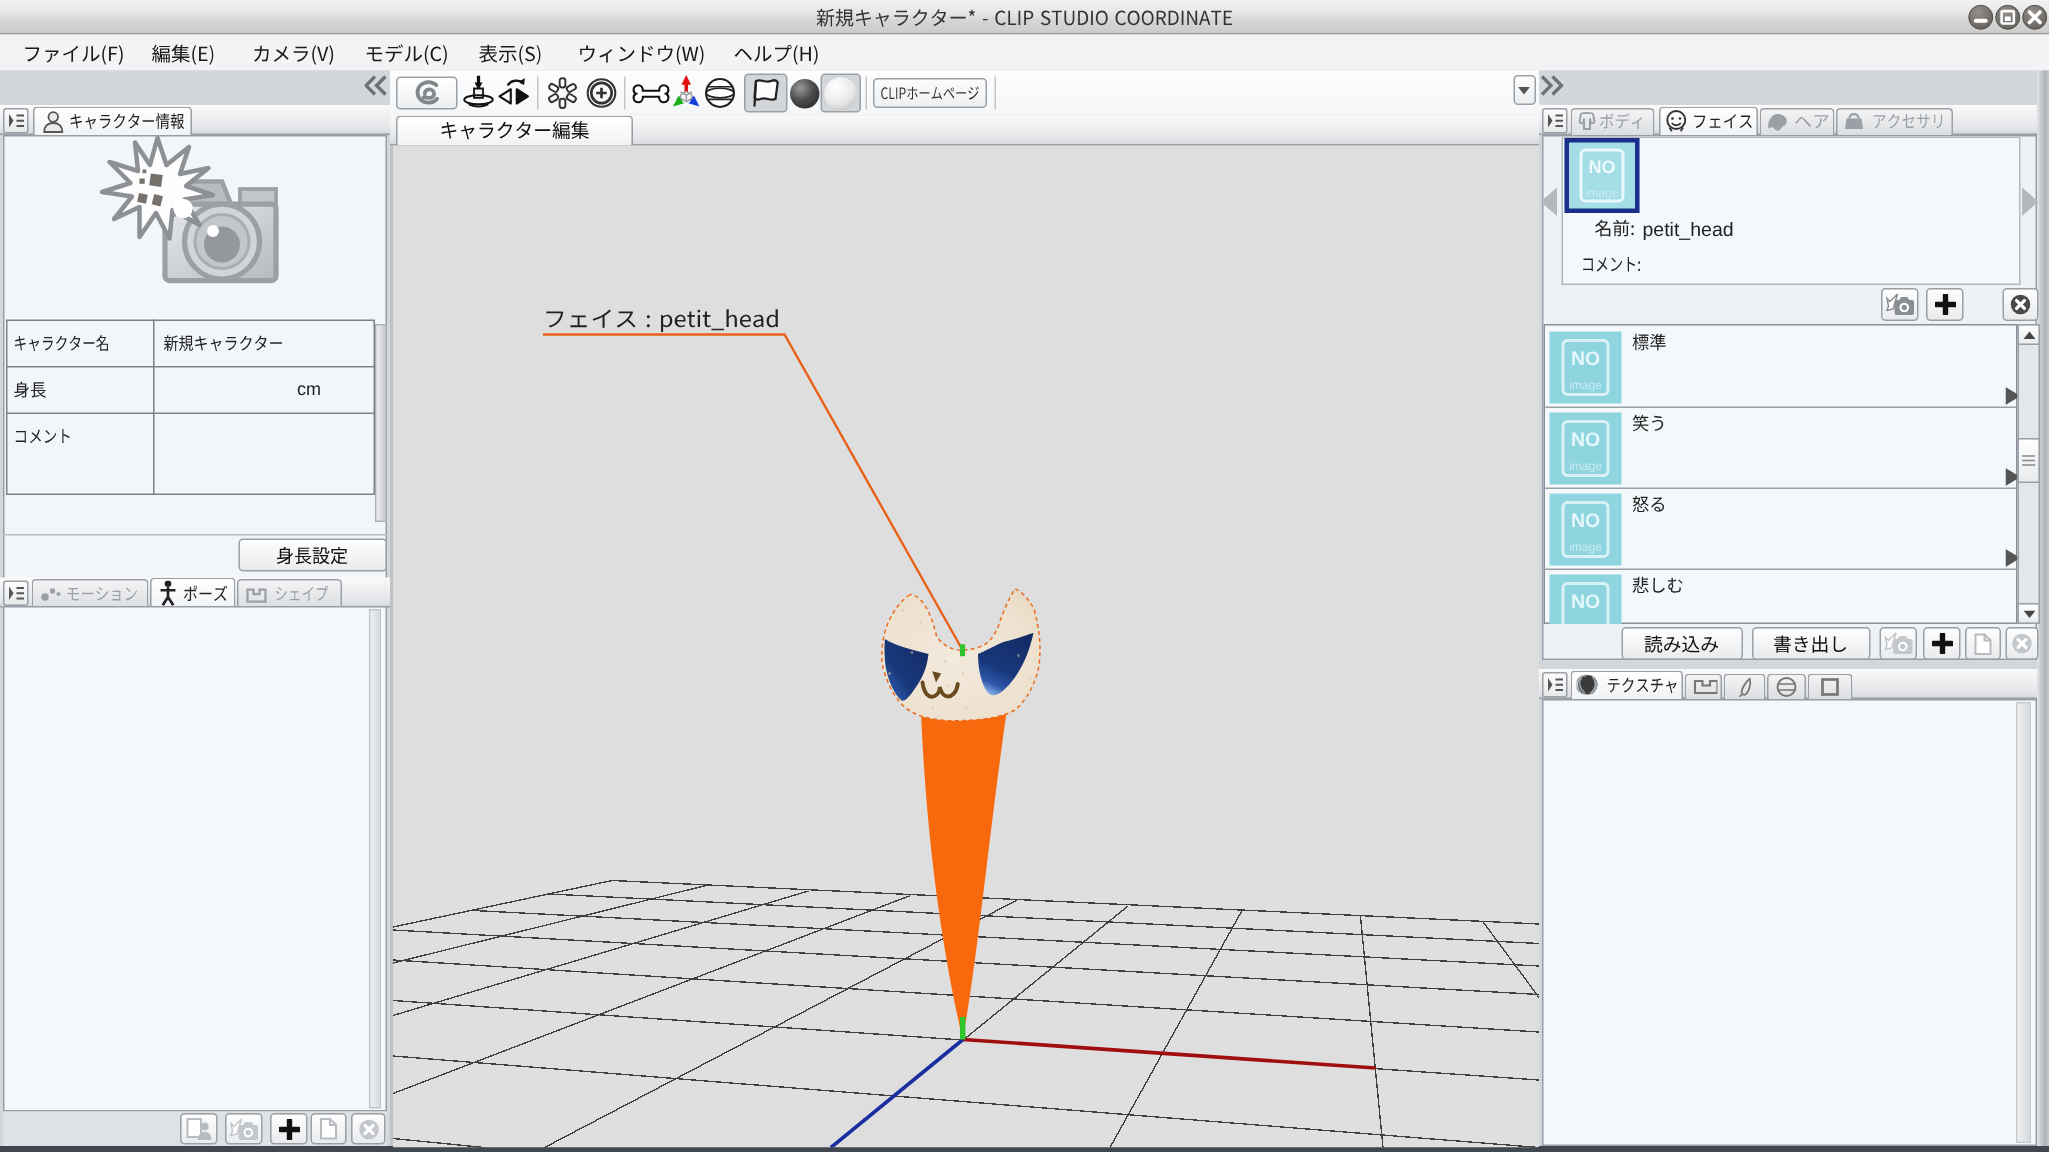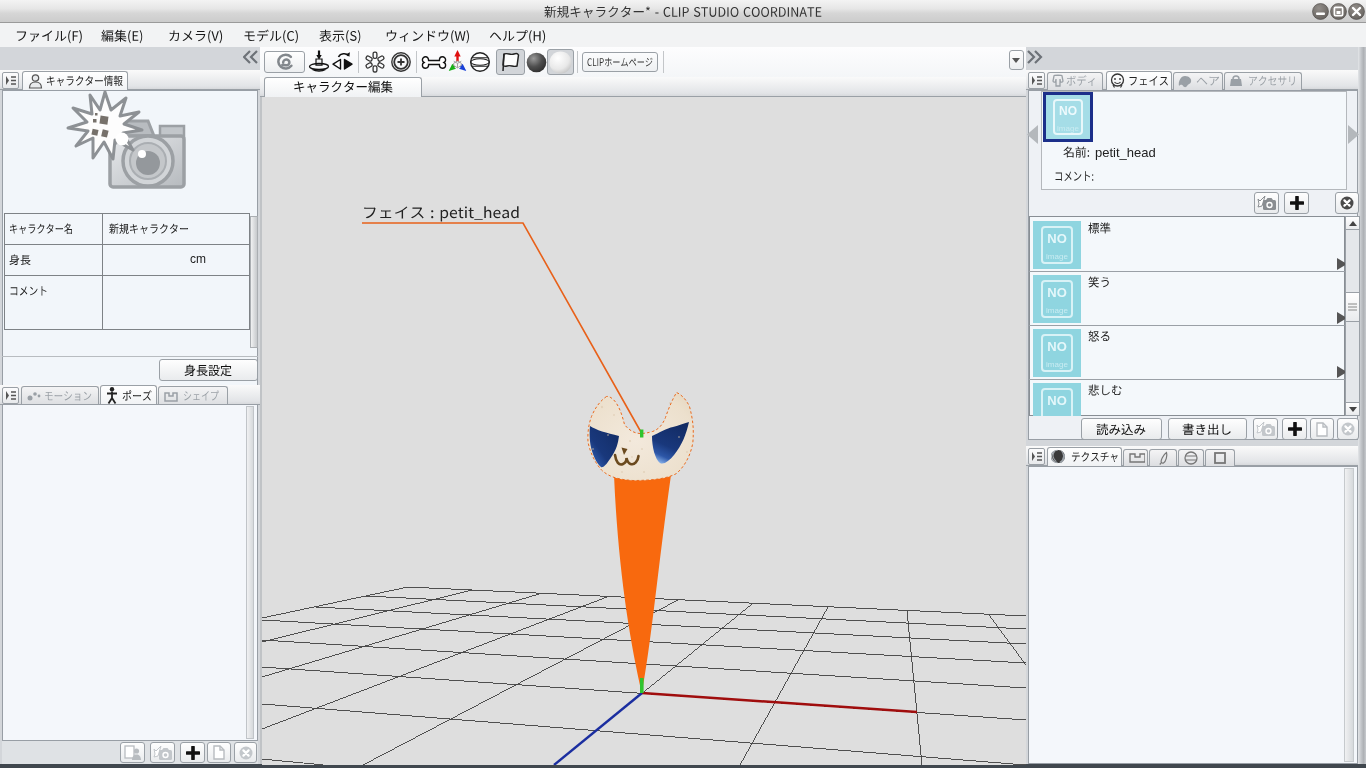--- a/index.html
+++ b/index.html
@@ -121,21 +121,21 @@
 <div class="abs" style="left:4px;top:275px;width:246px;height:1px;background:#7e8286"></div>
 <svg style="position:absolute;left:9.0px;top:220.9px;overflow:visible" width="64" height="16">
     <path transform="translate(0,12.1) scale(0.7950,1)" d="M1.2 -3.2 1.4 -2.2C1.7 -2.2 2 -2.3 2.4 -2.4C3 -2.5 4.2 -2.7 5.5 -2.9L6 -0.6C6.1 -0.2 6.1 0.1 6.2 0.5L7.2 0.3C7.1 0 7 -0.4 6.9 -0.7L6.5 -3L9.3 -3.5C9.7 -3.6 10.1 -3.6 10.3 -3.6L10.1 -4.6C9.9 -4.5 9.6 -4.5 9.1 -4.4L6.3 -3.9L5.8 -6.2L8.5 -6.6C8.8 -6.7 9.2 -6.7 9.3 -6.7L9.1 -7.7C8.9 -7.6 8.7 -7.6 8.3 -7.5C7.8 -7.4 6.8 -7.2 5.7 -7.1L5.4 -8.3C5.4 -8.6 5.3 -8.9 5.3 -9.1L4.3 -8.9C4.4 -8.7 4.5 -8.4 4.5 -8.1L4.7 -6.9C3.7 -6.8 2.7 -6.6 2.2 -6.6C1.9 -6.5 1.6 -6.5 1.3 -6.5L1.5 -5.4C1.8 -5.5 2.1 -5.6 2.4 -5.6L4.9 -6L5.4 -3.7C4.1 -3.5 2.8 -3.3 2.2 -3.3C1.9 -3.2 1.5 -3.2 1.2 -3.2Z M21.4 -5.5 20.9 -5.9C20.8 -5.8 20.6 -5.8 20.4 -5.7C20 -5.6 18.1 -5.3 16.5 -4.9L16.1 -6.3C16 -6.6 16 -6.8 15.9 -7L14.9 -6.8C15 -6.6 15.1 -6.4 15.2 -6.1L15.6 -4.8L14.2 -4.5C13.8 -4.5 13.6 -4.4 13.2 -4.4L13.5 -3.5L15.8 -4L17 0.2C17 0.5 17.1 0.8 17.1 1L18.1 0.8C18 0.6 17.9 0.2 17.8 0C17.7 -0.5 17.1 -2.5 16.7 -4.2L20.2 -4.9C19.8 -4.2 18.9 -3.1 18.2 -2.5L19 -2.1C19.8 -2.9 21 -4.5 21.4 -5.5Z M25.7 -8.6V-7.6C26 -7.6 26.3 -7.6 26.7 -7.6C27.3 -7.6 30.6 -7.6 31.2 -7.6C31.6 -7.6 32 -7.6 32.3 -7.6V-8.6C32 -8.5 31.6 -8.5 31.2 -8.5C30.5 -8.5 27.3 -8.5 26.7 -8.5C26.3 -8.5 26 -8.5 25.7 -8.6ZM33.1 -5.5 32.4 -5.9C32.3 -5.9 32.1 -5.9 31.8 -5.9C31.2 -5.9 26.3 -5.9 25.7 -5.9C25.4 -5.9 25 -5.9 24.6 -5.9V-5C25 -5 25.5 -5 25.7 -5C26.4 -5 31.3 -5 31.9 -5C31.6 -4.2 31.2 -3.2 30.5 -2.4C29.5 -1.4 28.1 -0.7 26.4 -0.3L27.2 0.5C28.6 0.1 30.1 -0.6 31.3 -1.9C32.1 -2.9 32.6 -4.1 32.9 -5.2C33 -5.3 33 -5.4 33.1 -5.5Z M40.7 -8.9 39.6 -9.3C39.5 -9 39.4 -8.6 39.2 -8.4C38.8 -7.3 37.6 -5.7 35.6 -4.5L36.4 -3.9C37.7 -4.7 38.7 -5.8 39.3 -6.7H43.2C43 -5.7 42.3 -4.2 41.4 -3.1C40.4 -1.9 38.9 -0.9 36.8 -0.2L37.6 0.5C39.8 -0.3 41.2 -1.3 42.2 -2.6C43.2 -3.9 44 -5.4 44.3 -6.6C44.3 -6.8 44.4 -7 44.5 -7.2L43.8 -7.7C43.6 -7.6 43.3 -7.5 43 -7.5H39.9L40.2 -8C40.3 -8.2 40.5 -8.6 40.7 -8.9Z M52.2 -9 51.1 -9.4C51 -9.1 50.9 -8.7 50.7 -8.5C50.2 -7.4 49 -5.7 47.1 -4.5L47.8 -3.9C49.1 -4.7 50.1 -5.9 50.9 -6.9H54.8C54.5 -6 53.9 -4.7 53.2 -3.7C52.4 -4.3 51.5 -4.8 50.8 -5.3L50.2 -4.6C50.9 -4.2 51.8 -3.6 52.6 -3C51.6 -1.9 50.1 -0.8 48.1 -0.2L49 0.5C50.9 -0.2 52.3 -1.3 53.3 -2.4C53.8 -2 54.3 -1.7 54.6 -1.4L55.3 -2.2C54.9 -2.5 54.5 -2.8 54 -3.2C54.8 -4.3 55.5 -5.7 55.8 -6.8C55.8 -6.9 55.9 -7.2 56 -7.4L55.3 -7.8C55.1 -7.8 54.8 -7.7 54.5 -7.7H51.4L51.6 -8.1C51.8 -8.3 52 -8.7 52.2 -9Z M58.7 -5V-3.9C59 -3.9 59.6 -3.9 60.3 -3.9C61.1 -3.9 65.7 -3.9 66.6 -3.9C67.1 -3.9 67.6 -3.9 67.8 -3.9V-5C67.6 -5 67.1 -4.9 66.6 -4.9C65.7 -4.9 61.1 -4.9 60.3 -4.9C59.6 -4.9 59 -5 58.7 -5Z M73.3 -9.7C72.6 -8.5 71.3 -7 69.4 -5.9C69.6 -5.8 69.9 -5.5 70 -5.3C70.6 -5.6 71.1 -5.9 71.6 -6.3C72.3 -5.8 73.2 -5 73.7 -4.4C72.4 -3.4 70.9 -2.6 69.4 -2.2C69.6 -2 69.8 -1.7 69.9 -1.4C70.8 -1.7 71.8 -2.2 72.7 -2.7V0.9H73.6V0.5H78.3V0.9H79.2V-4H74.5C75.8 -5.1 76.9 -6.5 77.6 -8.2L77 -8.6L76.9 -8.5H73.6C73.9 -8.8 74.1 -9.2 74.3 -9.5ZM78.3 -0.3H73.6V-3.2H78.3ZM73 -7.7H76.5C75.9 -6.7 75.2 -5.8 74.4 -5C73.8 -5.6 73 -6.3 72.2 -6.9C72.5 -7.2 72.7 -7.4 73 -7.7Z" fill="#222"></path>
   </svg>
 <svg style="position:absolute;left:109.0px;top:220.9px;overflow:visible" width="80" height="16">
     <path transform="translate(0,12.1) scale(0.8696,1)" d="M1.4 -7.5C1.6 -7 1.8 -6.3 1.8 -5.8L2.6 -6C2.5 -6.5 2.3 -7.2 2.1 -7.7ZM4.3 -7.7C4.2 -7.2 4 -6.5 3.8 -6L4.5 -5.9C4.7 -6.3 4.9 -6.9 5.1 -7.5ZM10.2 -9.5C9.4 -9.2 8.2 -8.8 7 -8.5L6.3 -8.7V-4.7C6.3 -3.1 6.2 -1.1 4.7 0.4C4.9 0.5 5.2 0.8 5.3 1C6.9 -0.6 7.2 -3 7.2 -4.7V-5H8.9V0.9H9.7V-5H11V-5.8H7.2V-7.8C8.5 -8.1 9.9 -8.5 10.9 -8.9ZM2.8 -9.6V-8.5H0.7V-7.7H5.8V-8.5H3.7V-9.6ZM0.5 -5.8V-5.1H2.8V-3.9H0.6V-3.1H2.6C2.1 -2.1 1.1 -1.1 0.3 -0.5C0.5 -0.4 0.8 -0.1 0.9 0.1C1.6 -0.4 2.3 -1.3 2.8 -2.2V0.9H3.7V-2C4.2 -1.6 4.7 -1 5 -0.7L5.5 -1.4C5.2 -1.6 4.1 -2.6 3.7 -2.9V-3.1H5.8V-3.9H3.7V-5.1H5.9V-5.8Z M17.8 -6.6H21.1V-5.5H17.8ZM17.8 -4.7H21.1V-3.6H17.8ZM17.8 -8.4H21.1V-7.3H17.8ZM13.9 -9.5V-7.8H12.2V-7H13.9V-5.6V-5.1H12V-4.3H13.9C13.8 -2.7 13.4 -0.9 11.9 0.2C12.1 0.3 12.4 0.6 12.5 0.8C13.7 -0.1 14.2 -1.4 14.5 -2.7C15 -2.1 15.7 -1.2 16 -0.8L16.6 -1.4C16.3 -1.8 15.1 -3.2 14.6 -3.6L14.7 -4.3H16.6V-5.1H14.7V-5.6V-7H16.3V-7.8H14.7V-9.5ZM17 -9.2V-2.8H17.9C17.7 -1.4 17.2 -0.3 15.5 0.3C15.6 0.4 15.9 0.7 16 0.9C17.9 0.2 18.5 -1.1 18.7 -2.8H19.7V-0.4C19.7 0.5 19.9 0.7 20.7 0.7C20.9 0.7 21.5 0.7 21.7 0.7C22.3 0.7 22.5 0.3 22.6 -1.2C22.4 -1.3 22.1 -1.4 21.9 -1.6C21.9 -0.2 21.8 -0 21.6 -0C21.4 -0 20.9 -0 20.8 -0C20.6 -0 20.6 -0.1 20.6 -0.4V-2.8H21.9V-9.2Z M24.2 -3.2 24.4 -2.2C24.7 -2.2 25 -2.3 25.4 -2.4C26 -2.5 27.2 -2.7 28.5 -2.9L29 -0.6C29.1 -0.2 29.1 0.1 29.2 0.5L30.2 0.3C30.1 0 30 -0.4 29.9 -0.7L29.5 -3L32.3 -3.5C32.7 -3.6 33.1 -3.6 33.3 -3.6L33.1 -4.6C32.9 -4.5 32.6 -4.5 32.1 -4.4L29.3 -3.9L28.8 -6.2L31.5 -6.6C31.8 -6.7 32.2 -6.7 32.3 -6.7L32.1 -7.7C31.9 -7.6 31.7 -7.6 31.3 -7.5C30.8 -7.4 29.8 -7.2 28.7 -7.1L28.4 -8.3C28.4 -8.6 28.3 -8.9 28.3 -9.1L27.3 -8.9C27.4 -8.7 27.5 -8.4 27.5 -8.1L27.7 -6.9C26.7 -6.8 25.7 -6.6 25.2 -6.6C24.9 -6.5 24.6 -6.5 24.3 -6.5L24.5 -5.4C24.8 -5.5 25.1 -5.6 25.4 -5.6L27.9 -6L28.4 -3.7C27.1 -3.5 25.8 -3.3 25.2 -3.3C24.9 -3.2 24.5 -3.2 24.2 -3.2Z M44.4 -5.5 43.9 -5.9C43.8 -5.8 43.6 -5.8 43.4 -5.7C43 -5.6 41.1 -5.3 39.5 -4.9L39.1 -6.3C39 -6.6 39 -6.8 38.9 -7L37.9 -6.8C38 -6.6 38.1 -6.4 38.2 -6.1L38.6 -4.8L37.2 -4.5C36.8 -4.5 36.6 -4.4 36.2 -4.4L36.5 -3.5L38.8 -4L40 0.2C40 0.5 40.1 0.8 40.1 1L41.1 0.8C41 0.6 40.9 0.2 40.8 0C40.7 -0.5 40.1 -2.5 39.7 -4.2L43.2 -4.9C42.8 -4.2 41.9 -3.1 41.2 -2.5L42 -2.1C42.8 -2.9 44 -4.5 44.4 -5.5Z M48.7 -8.6V-7.6C49 -7.6 49.3 -7.6 49.7 -7.6C50.3 -7.6 53.6 -7.6 54.2 -7.6C54.6 -7.6 55 -7.6 55.3 -7.6V-8.6C55 -8.5 54.6 -8.5 54.2 -8.5C53.5 -8.5 50.3 -8.5 49.7 -8.5C49.3 -8.5 49 -8.5 48.7 -8.6ZM56.1 -5.5 55.4 -5.9C55.3 -5.9 55.1 -5.9 54.8 -5.9C54.2 -5.9 49.3 -5.9 48.7 -5.9C48.4 -5.9 48 -5.9 47.6 -5.9V-5C48 -5 48.5 -5 48.7 -5C49.4 -5 54.3 -5 54.9 -5C54.6 -4.2 54.2 -3.2 53.5 -2.4C52.5 -1.4 51.1 -0.7 49.4 -0.3L50.2 0.5C51.6 0.1 53.1 -0.6 54.3 -1.9C55.1 -2.9 55.6 -4.1 55.9 -5.2C56 -5.3 56 -5.4 56.1 -5.5Z M63.7 -8.9 62.6 -9.3C62.5 -9 62.4 -8.6 62.2 -8.4C61.8 -7.3 60.6 -5.7 58.6 -4.5L59.4 -3.9C60.7 -4.7 61.7 -5.8 62.3 -6.7H66.2C66 -5.7 65.3 -4.2 64.4 -3.1C63.4 -1.9 61.9 -0.9 59.8 -0.2L60.6 0.5C62.8 -0.3 64.2 -1.3 65.2 -2.6C66.2 -3.9 67 -5.4 67.3 -6.6C67.3 -6.8 67.4 -7 67.5 -7.2L66.8 -7.7C66.6 -7.6 66.3 -7.5 66 -7.5H62.9L63.2 -8C63.3 -8.2 63.5 -8.6 63.7 -8.9Z M75.2 -9 74.1 -9.4C74 -9.1 73.9 -8.7 73.7 -8.5C73.2 -7.4 72 -5.7 70.1 -4.5L70.8 -3.9C72.1 -4.7 73.1 -5.9 73.9 -6.9H77.8C77.5 -6 76.9 -4.7 76.2 -3.7C75.4 -4.3 74.5 -4.8 73.8 -5.3L73.2 -4.6C73.9 -4.2 74.8 -3.6 75.6 -3C74.6 -1.9 73.1 -0.8 71.1 -0.2L72 0.5C73.9 -0.2 75.3 -1.3 76.3 -2.4C76.8 -2 77.3 -1.7 77.6 -1.4L78.3 -2.2C77.9 -2.5 77.5 -2.8 77 -3.2C77.8 -4.3 78.5 -5.7 78.8 -6.8C78.8 -6.9 78.9 -7.2 79 -7.4L78.3 -7.8C78.1 -7.8 77.8 -7.7 77.5 -7.7H74.4L74.6 -8.1C74.8 -8.3 75 -8.7 75.2 -9Z M81.7 -5V-3.9C82 -3.9 82.6 -3.9 83.3 -3.9C84.1 -3.9 88.7 -3.9 89.6 -3.9C90.1 -3.9 90.6 -3.9 90.8 -3.9V-5C90.6 -5 90.1 -4.9 89.6 -4.9C88.7 -4.9 84.1 -4.9 83.3 -4.9C82.6 -4.9 82 -5 81.7 -5Z" fill="#222"></path>
   </svg>
 <svg style="position:absolute;left:9.0px;top:251.9px;overflow:visible" width="22" height="16">
     <path transform="translate(0,12.1) scale(0.9565,1)" d="M8 -6V-5H3.3V-6ZM8 -6.7H3.3V-7.8H8ZM8 -4.3V-3.7L7.6 -3.4L3.3 -3.1V-4.3ZM2.4 -8.5V-3L0.6 -3L0.8 -2.1C2.3 -2.2 4.4 -2.4 6.5 -2.5C4.8 -1.4 2.7 -0.5 0.5 0C0.7 0.2 1 0.6 1.1 0.8C3.7 0.1 6.1 -1 8 -2.6V-0.3C8 -0 8 0 7.7 0C7.5 0 6.6 0 5.7 0C5.8 0.3 6 0.7 6 0.9C7.2 0.9 7.9 0.9 8.4 0.8C8.8 0.6 8.9 0.3 8.9 -0.3V-3.4C9.6 -4 10.3 -4.7 10.8 -5.6L10 -6C9.7 -5.5 9.3 -5 8.9 -4.6V-8.5H5.8C5.9 -8.8 6.1 -9.2 6.3 -9.5L5.3 -9.7C5.2 -9.4 5 -8.9 4.8 -8.5Z M14.1 -9.2V-4.1H12.1V-3.4H14.1V-0.2L12.7 0L12.9 0.9C14.3 0.6 16.2 0.3 18.1 -0.1L18 -0.8L15 -0.3V-3.4H16.7C17.6 -1.1 19.4 0.3 22 1C22.2 0.7 22.4 0.4 22.6 0.2C21.3 -0.1 20.2 -0.6 19.3 -1.2C20.1 -1.6 21.1 -2.2 21.9 -2.8L21.2 -3.3C20.6 -2.8 19.6 -2.2 18.7 -1.7C18.3 -2.2 17.8 -2.7 17.5 -3.4H22.4V-4.1H15V-5.1H20.9V-5.8H15V-6.8H20.9V-7.5H15V-8.5H21.3V-9.2Z" fill="#222"></path>
   </svg>
-<div class="abs" style="left:190px;top:252px;width:32px;height:14px;font-size:12px;color:#222;text-align:left">cm</div>
+<div class="abs" style="left:190px;top:252px;width:32px;height:14px;font-size:12px;color:#222;text-align:center">cm</div>
 <svg style="position:absolute;left:9.0px;top:282.9px;overflow:visible" width="39" height="16">
     <path transform="translate(0,12.1) scale(0.8478,1)" d="M1.8 -1.5V-0.5C2.1 -0.5 2.7 -0.5 3.1 -0.5H8.8L8.7 0.1H9.8C9.8 -0.1 9.7 -0.6 9.7 -1V-6.9C9.7 -7.2 9.7 -7.6 9.8 -7.8C9.5 -7.8 9.2 -7.8 8.9 -7.8H3.2C2.9 -7.8 2.4 -7.8 2 -7.9V-6.9C2.2 -6.9 2.8 -6.9 3.2 -6.9H8.8V-1.5H3.1C2.6 -1.5 2.1 -1.5 1.8 -1.5Z M14.7 -7 14.1 -6.3C15.2 -5.6 16.5 -4.7 17.4 -4C16.2 -2.6 14.8 -1.3 12.8 -0.4L13.6 0.3C15.6 -0.7 17 -2.1 18.1 -3.4C19.1 -2.5 20 -1.7 20.8 -0.7L21.6 -1.5C20.7 -2.4 19.7 -3.3 18.7 -4.1C19.5 -5.3 20.1 -6.5 20.4 -7.5C20.5 -7.8 20.7 -8.2 20.8 -8.4L19.8 -8.7C19.7 -8.5 19.6 -8.1 19.5 -7.9C19.2 -6.9 18.7 -5.8 18 -4.7C17.1 -5.5 15.7 -6.4 14.7 -7Z M25.6 -8.4 25 -7.7C25.8 -7.2 27.2 -5.9 27.8 -5.3L28.5 -6C27.9 -6.7 26.4 -7.9 25.6 -8.4ZM24.6 -0.7 25.2 0.2C27.1 -0.1 28.6 -0.8 29.8 -1.6C31.5 -2.7 32.8 -4.2 33.6 -5.7L33.1 -6.6C32.4 -5.2 31 -3.5 29.2 -2.4C28.1 -1.7 26.6 -1 24.6 -0.7Z M38.4 -1C38.4 -0.6 38.4 -0 38.3 0.3H39.4C39.4 -0 39.3 -0.7 39.3 -1L39.3 -4.8C40.6 -4.4 42.6 -3.6 43.8 -3L44.2 -3.9C43 -4.5 40.8 -5.4 39.3 -5.8V-7.7C39.3 -8.1 39.4 -8.5 39.4 -8.9H38.3C38.4 -8.5 38.4 -8 38.4 -7.7C38.4 -6.7 38.4 -1.7 38.4 -1Z" fill="#222"></path>
   </svg>
 <div class="abs" style="left:2px;top:356px;width:256px;height:1px;background:#b8bcc0"></div>
 <div class="abs" style="left:250px;top:216px;width:8px;height:132px;background:linear-gradient(90deg,#f0f1f2,#c6c9cc);border:1px solid #aaaeb2"></div>
 <div class="btn" style="left:159px;top:359px;width:99px;height:22px"></div>
 <svg style="position:absolute;left:184.0px;top:361.9px;overflow:visible" width="48" height="18">
     <path transform="translate(0,13.1) scale(0.9600,1)" d="M8.7 -6.6V-5.4H3.6V-6.6ZM8.7 -7.3H3.6V-8.4H8.7ZM8.7 -4.7V-4L8.3 -3.7L3.6 -3.4V-4.7ZM2.6 -9.3V-3.3L0.7 -3.2L0.8 -2.3C2.5 -2.4 4.7 -2.6 7 -2.8C5.2 -1.5 3 -0.6 0.6 0C0.8 0.2 1.1 0.7 1.2 0.9C4 0.1 6.6 -1.1 8.7 -2.8V-0.3C8.7 -0.1 8.7 0 8.4 0C8.1 0 7.2 0.1 6.2 0C6.3 0.3 6.5 0.7 6.5 1C7.8 1 8.6 1 9.1 0.8C9.6 0.7 9.7 0.4 9.7 -0.3V-3.7C10.5 -4.4 11.2 -5.2 11.8 -6L10.9 -6.5C10.5 -6 10.1 -5.5 9.7 -5V-9.3H6.2C6.5 -9.6 6.7 -10 6.9 -10.4L5.7 -10.5C5.6 -10.2 5.4 -9.7 5.2 -9.3Z M15.4 -10V-4.5H13.2V-3.7H15.4V-0.2L13.8 0.1L14 0.9C15.5 0.7 17.6 0.3 19.6 -0.1L19.6 -0.9L16.3 -0.4V-3.7H18.1C19.2 -1.2 21.1 0.4 24 1C24.1 0.8 24.4 0.4 24.6 0.2C23.1 -0.1 21.9 -0.6 21 -1.3C21.9 -1.8 23 -2.4 23.8 -3L23 -3.6C22.4 -3 21.3 -2.3 20.4 -1.9C19.8 -2.4 19.4 -3 19.1 -3.7H24.4V-4.5H16.3V-5.6H22.7V-6.4H16.3V-7.4H22.7V-8.2H16.3V-9.2H23.1V-10Z M26.1 -6.7V-6H29.8V-6.7ZM26.1 -10.1V-9.3H29.8V-10.1ZM26.1 -5.1V-4.3H29.8V-5.1ZM25.5 -8.4V-7.6H30.2V-8.4ZM31.2 -10.1V-8.6C31.2 -7.7 31 -6.7 29.8 -5.9C30 -5.8 30.4 -5.5 30.5 -5.3C31.8 -6.2 32.1 -7.5 32.1 -8.6V-9.3H34.2V-7C34.2 -6.1 34.5 -5.9 35.2 -5.9C35.4 -5.9 36 -5.9 36.1 -5.9C36.8 -5.9 37 -6.3 37.1 -7.7C36.9 -7.8 36.5 -7.9 36.3 -8.1C36.3 -6.9 36.2 -6.7 36 -6.7C35.9 -6.7 35.5 -6.7 35.4 -6.7C35.2 -6.7 35.1 -6.8 35.1 -7V-10.1ZM30.4 -5.1V-4.2H35.1C34.8 -3.3 34.2 -2.5 33.5 -1.8C32.8 -2.5 32.2 -3.3 31.9 -4.2L31.1 -3.9C31.5 -2.9 32.1 -2 32.8 -1.2C31.9 -0.6 30.9 -0.1 29.8 0.2C30 0.4 30.3 0.8 30.4 1C31.5 0.7 32.6 0.2 33.5 -0.6C34.4 0.1 35.4 0.7 36.5 1C36.6 0.8 36.9 0.4 37.1 0.2C36 -0.1 35 -0.6 34.2 -1.2C35.2 -2.1 35.9 -3.3 36.3 -4.9L35.7 -5.1L35.6 -5.1ZM26.1 -3.4V0.9H26.9V0.3H29.8V-3.4ZM26.9 -2.6H29V-0.5H26.9Z M40.3 -4.7C40 -2.4 39.3 -0.7 37.9 0.4C38.2 0.6 38.5 0.9 38.7 1.1C39.5 0.4 40.1 -0.6 40.6 -1.8C41.7 0.4 43.6 0.8 46.2 0.8H49.1C49.2 0.6 49.3 0.1 49.5 -0.1C48.9 -0.1 46.7 -0.1 46.2 -0.1C45.5 -0.1 44.8 -0.2 44.2 -0.3V-2.8H48V-3.7H44.2V-5.8H47.4V-6.7H40.1V-5.8H43.2V-0.5C42.2 -0.9 41.4 -1.6 40.9 -2.9C41.1 -3.5 41.2 -4 41.2 -4.6ZM38.5 -9.1V-6.3H39.5V-8.2H48V-6.3H49V-9.1H44.2V-10.5H43.2V-9.1Z" fill="#111"></path>
   </svg>
 <div class="tabbar abs" style="left:0;top:385px;width:260px;height:20px"></div>

